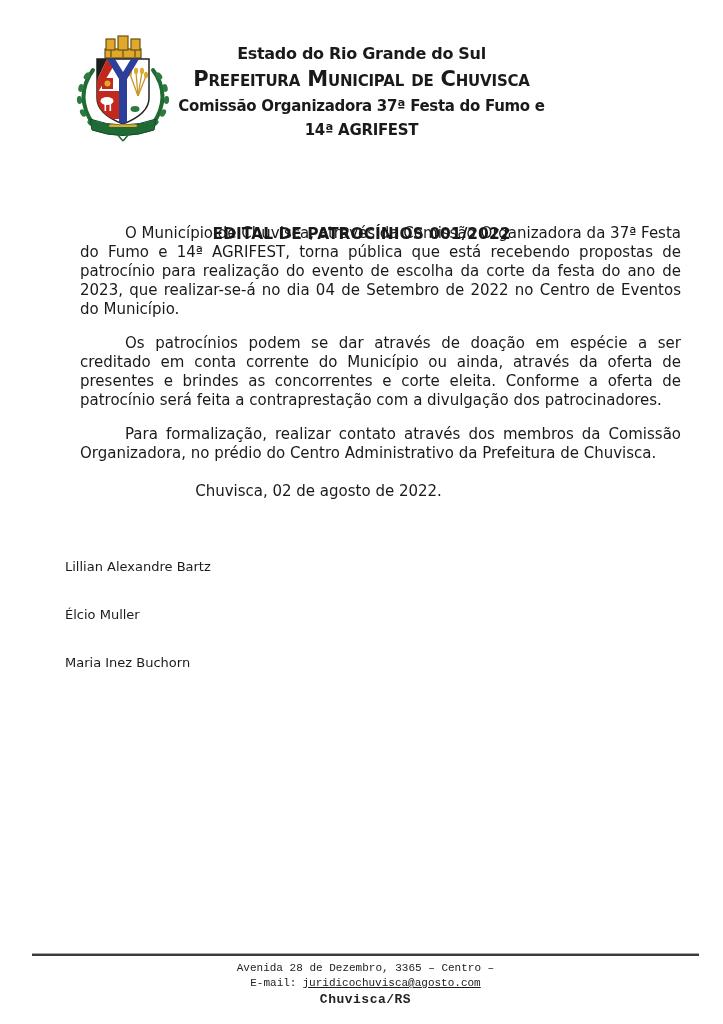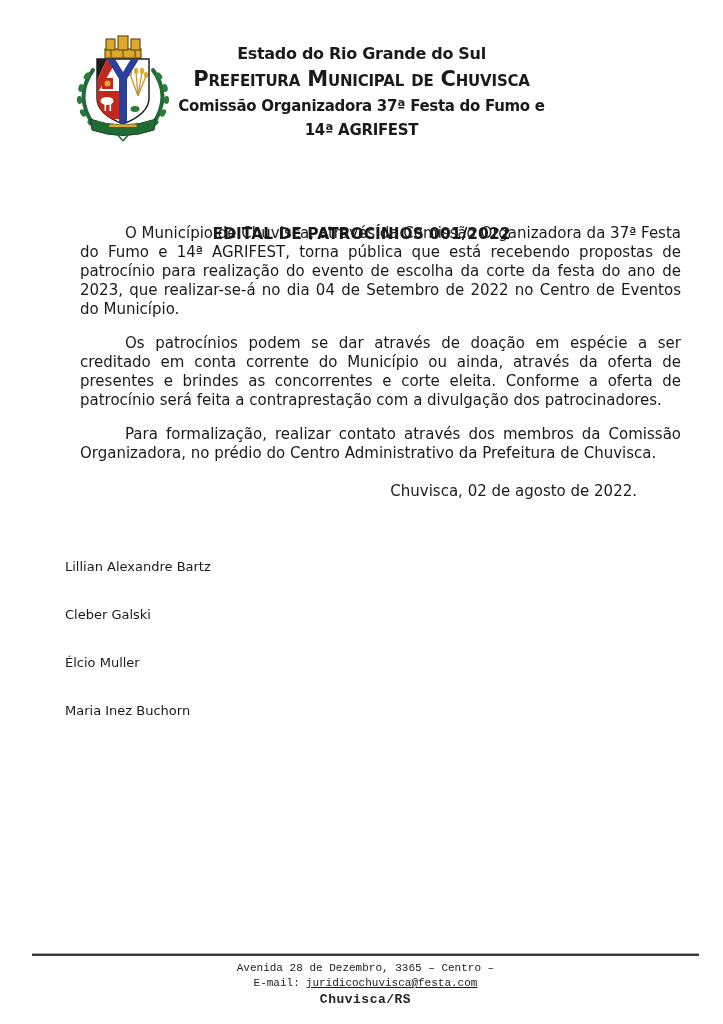--- a/index.html
+++ b/index.html
@@ -59,21 +59,21 @@
     line-height: 19px;
     text-align: justify;
   }
   .body-text p { text-indent: 45px; margin-bottom: 15px; }
 
   .date-line {
     position: absolute;
     top: 482px;
     left: 0;
     width: 637px;
-    text-align: right;
+    text-align: center;
     font-size: 15px;
   }
 
   
   .signatures {
     position: absolute;
     top: 557px;
     left: 65px;
   }
   .sig { font-size: 13px; line-height: 19px; margin-bottom: 29px; white-space: nowrap; }
@@ -191,27 +191,26 @@
   <div class="body-text">
     <p>O Município de Chuvisca, através da Comissão Organizadora da 37ª Festa do Fumo e 14ª AGRIFEST, torna pública que está recebendo propostas de patrocínio para realização do evento de escolha da corte da festa do ano de 2023, que realizar-se-á no dia 04 de Setembro de 2022 no Centro de Eventos do Município.</p>
     <p>Os patrocínios podem se dar através de doação em espécie a ser creditado em conta corrente do Município ou ainda, através da oferta de presentes e brindes as concorrentes e corte eleita. Conforme a oferta de patrocínio será feita a contraprestação com a divulgação dos patrocinadores.</p>
     <p>Para formalização, realizar contato através dos membros da Comissão Organizadora, no prédio do Centro Administrativo da Prefeitura de Chuvisca.</p>
   </div>
 
   <div class="date-line">Chuvisca, 02 de agosto de 2022.</div>
 
   <div class="signatures">
     <div class="sig">Lillian Alexandre Bartz</div>
-    <div class="sig">Cleber Galski</div>
     <div class="sig">Élcio Muller</div>
     <div class="sig">Maria Inez Buchorn</div>
   </div>
 
   <div class="footer">
     <div class="footer-rule"></div>
     <div>Avenida 28 de Dezembro, 3365 – Centro –</div>
     <div>
-      <span class="email-label">E-mail:</span><a class="email-link">juridicochuvisca@festa.com</a>
+      <span class="email-label">E-mail:</span><a class="email-link">juridicochuvisca@agosto.com</a>
     </div>
     <div class="footer-city">Chuvisca/RS</div>
   </div>
 
 </div>
 
 </body></html>

